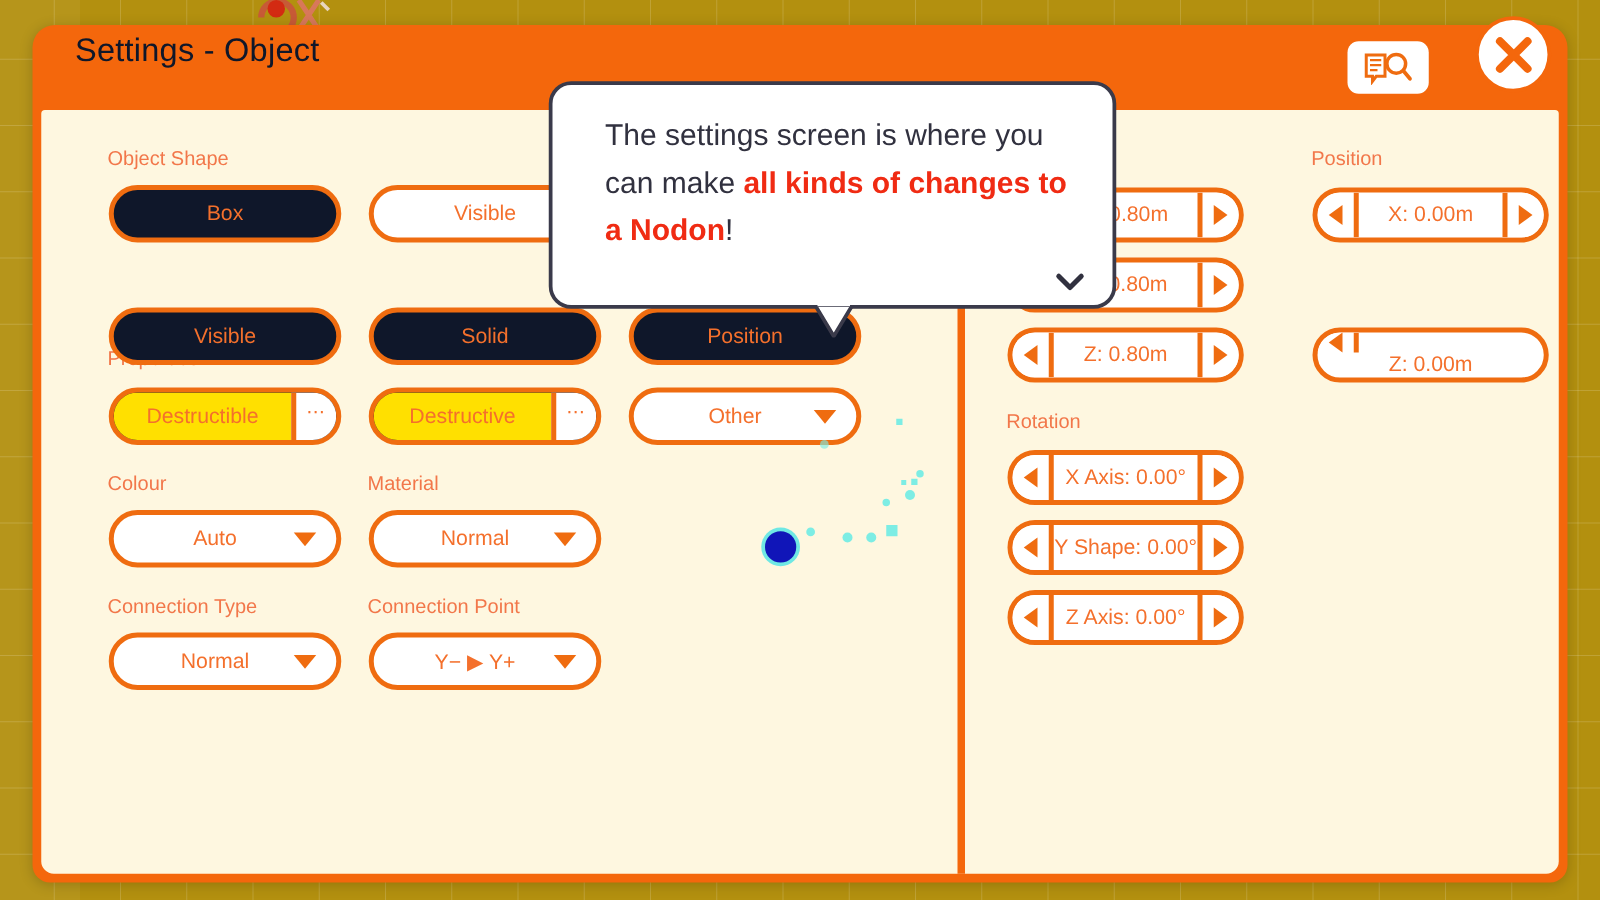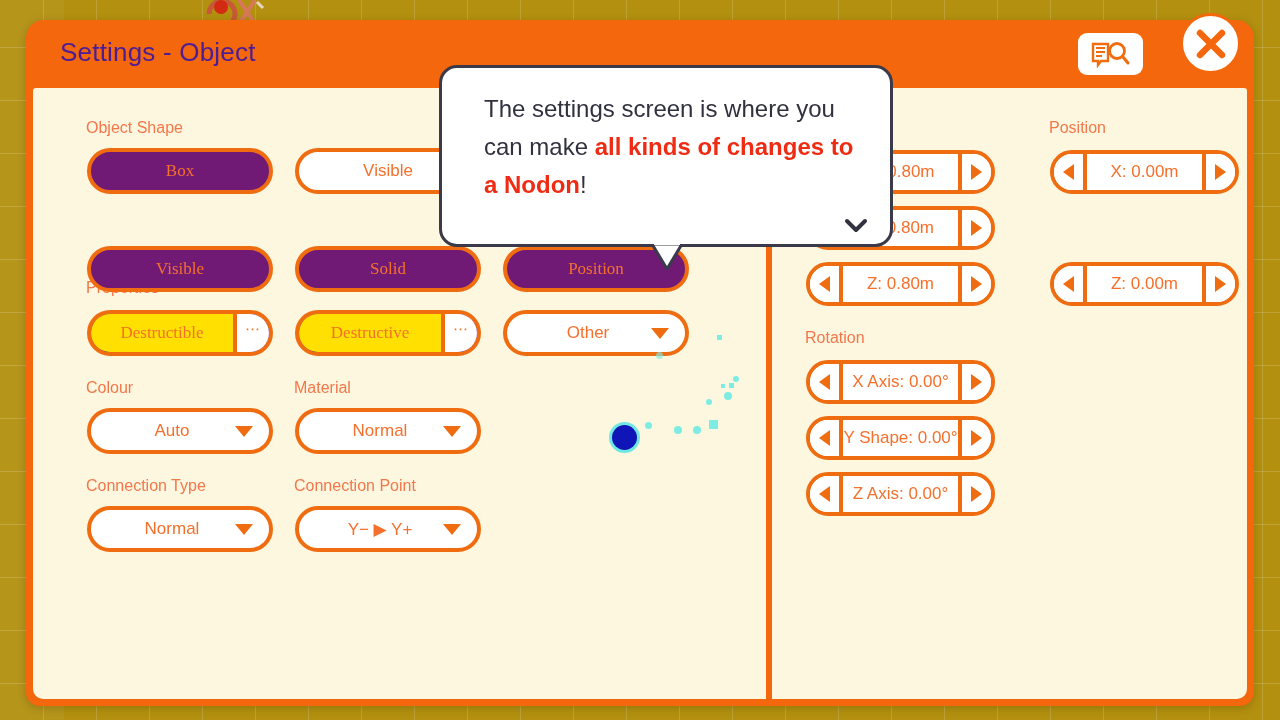--- a/index.html
+++ b/index.html
@@ -29,22 +29,22 @@
     left: 26px; top: 20px;
     width: 1228px; height: 686px;
     background: #F4670C;
     border-radius: 18px 18px 14px 14px;
     box-shadow: 0 2px 10px rgba(0,0,0,0.18);
   }
   #titlebar {
     position: absolute; left: 0; top: 0; width: 100%; height: 68px;
   }
   #title-text {
-    position: absolute; left: 34px; top: 17px;
-    font-size: 26px; color: #4c1d95; letter-spacing: 0.2px;
+    position: absolute; left: 34px; top: 5px;
+    font-size: 26px; color: #0f172a; letter-spacing: 0.2px;
   }
   #help-button {
     position: absolute; right: 111px; top: 13px;
     width: 65px; height: 42px;
     background: #fff; border-radius: 9px;
     display: flex; align-items: center; justify-content: center;
   }
   #close-button {
     position: absolute; right: 13px; top: -7px;
     width: 61px; height: 61px;
@@ -75,21 +75,21 @@
   .pill {
     position: absolute;
     height: 46px;
     border: 4px solid #EF6C10;
     border-radius: 24px;
     background: #fff;
     display: flex; align-items: center; justify-content: center;
     color: #F4702C; font-size: 17px;
     overflow: hidden;
   }
-  .pill.on { background: #701a75; font-family: Liberation Serif, serif; }
+  .pill.on { background: #0f172a; }
   .pill .lbl { pointer-events:none; }
 
   
   .pill.split { padding: 0; justify-content: flex-start; }
   .pill.split .main {
     flex: 1; height: 100%;
     display: flex; align-items: center; justify-content: center;
     background: #FFE000;
   }
   .pill.split .dots {
@@ -334,21 +334,21 @@
 
     <div class="stepper" style="left:1017px; top:62px;">
       <div class="arrow l">
           <span class="tri-l"></span>
         </div>
       <div class="val">X: 0.00m</div>
       <div class="arrow r">
           <span class="tri-r"></span>
         </div>
     </div>
-    <div class="stepper" style="left:1017px; top:174px;">
+    <div class="stepper" style="left:1017px; top:174px;flex-direction:column;">
       <div class="arrow l">
           <span class="tri-l"></span>
         </div>
       <div class="val">Z: 0.00m</div>
       <div class="arrow r">
           <span class="tri-r"></span>
         </div>
     </div>
 
     <div id="cursor-dot"></div>

